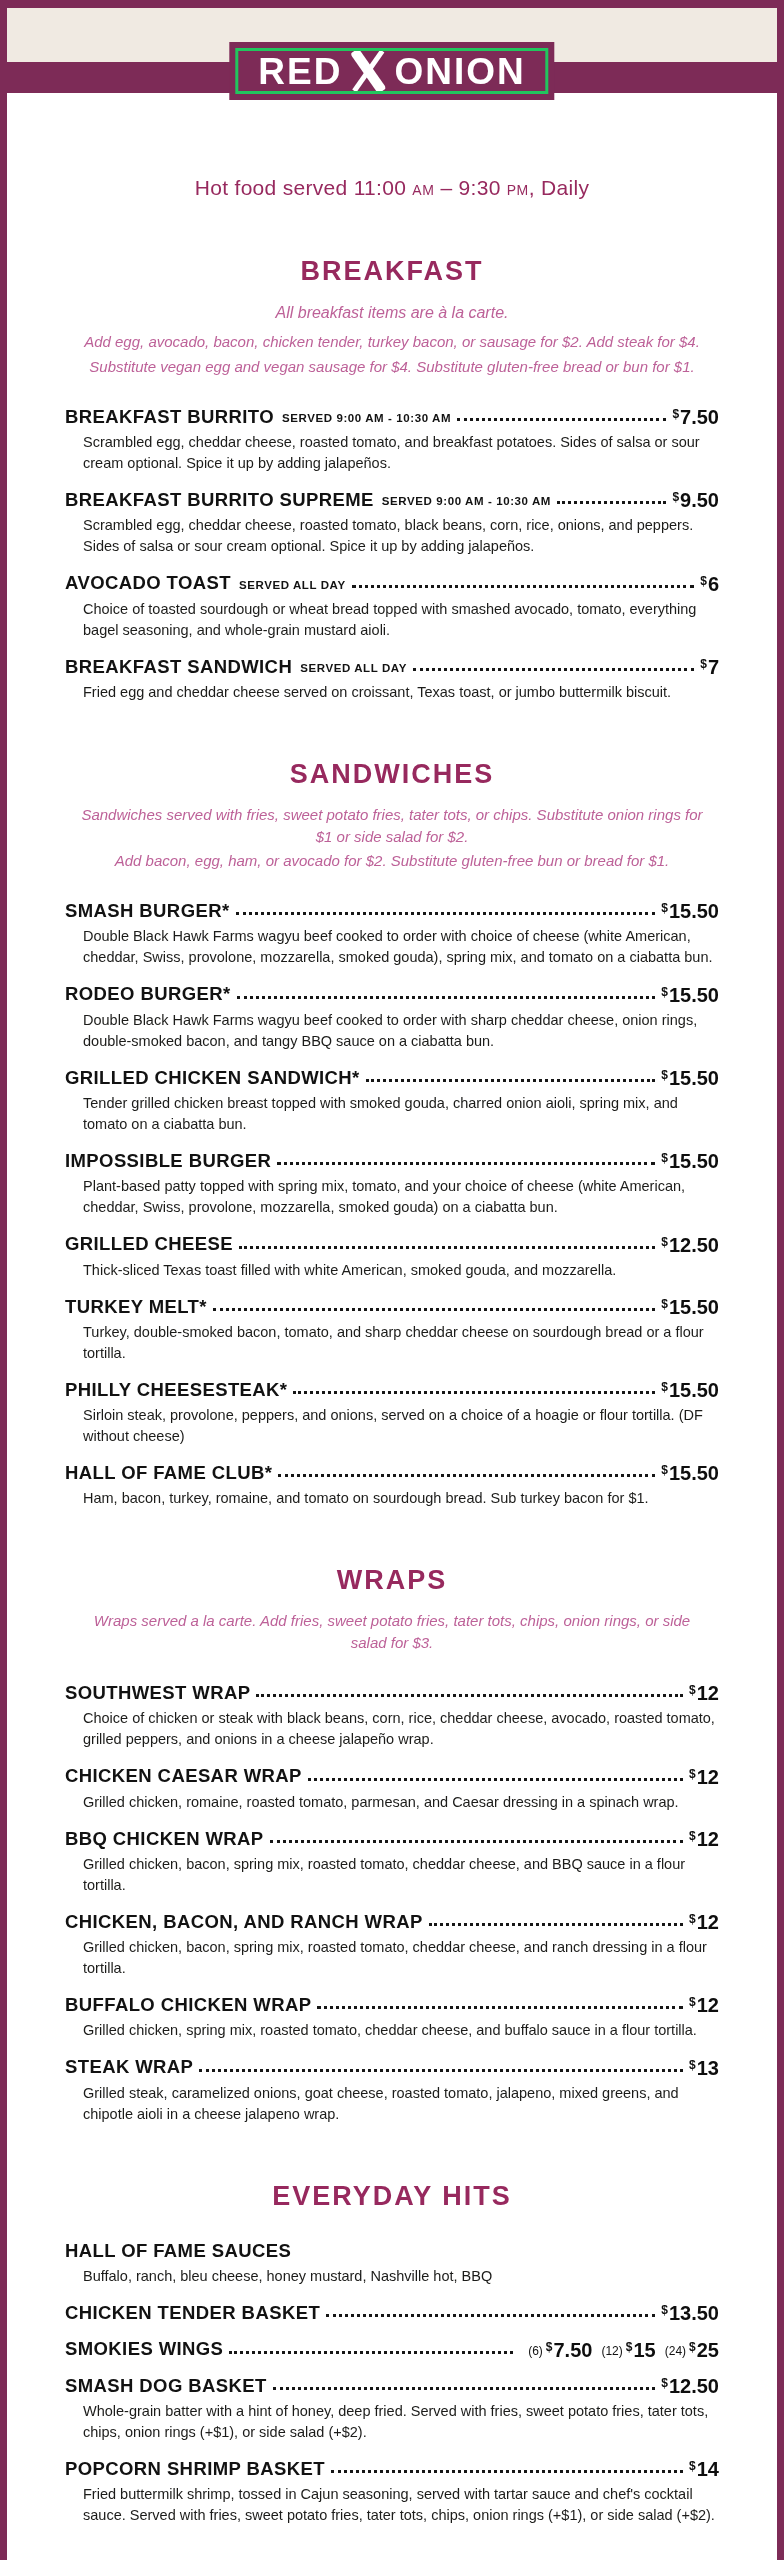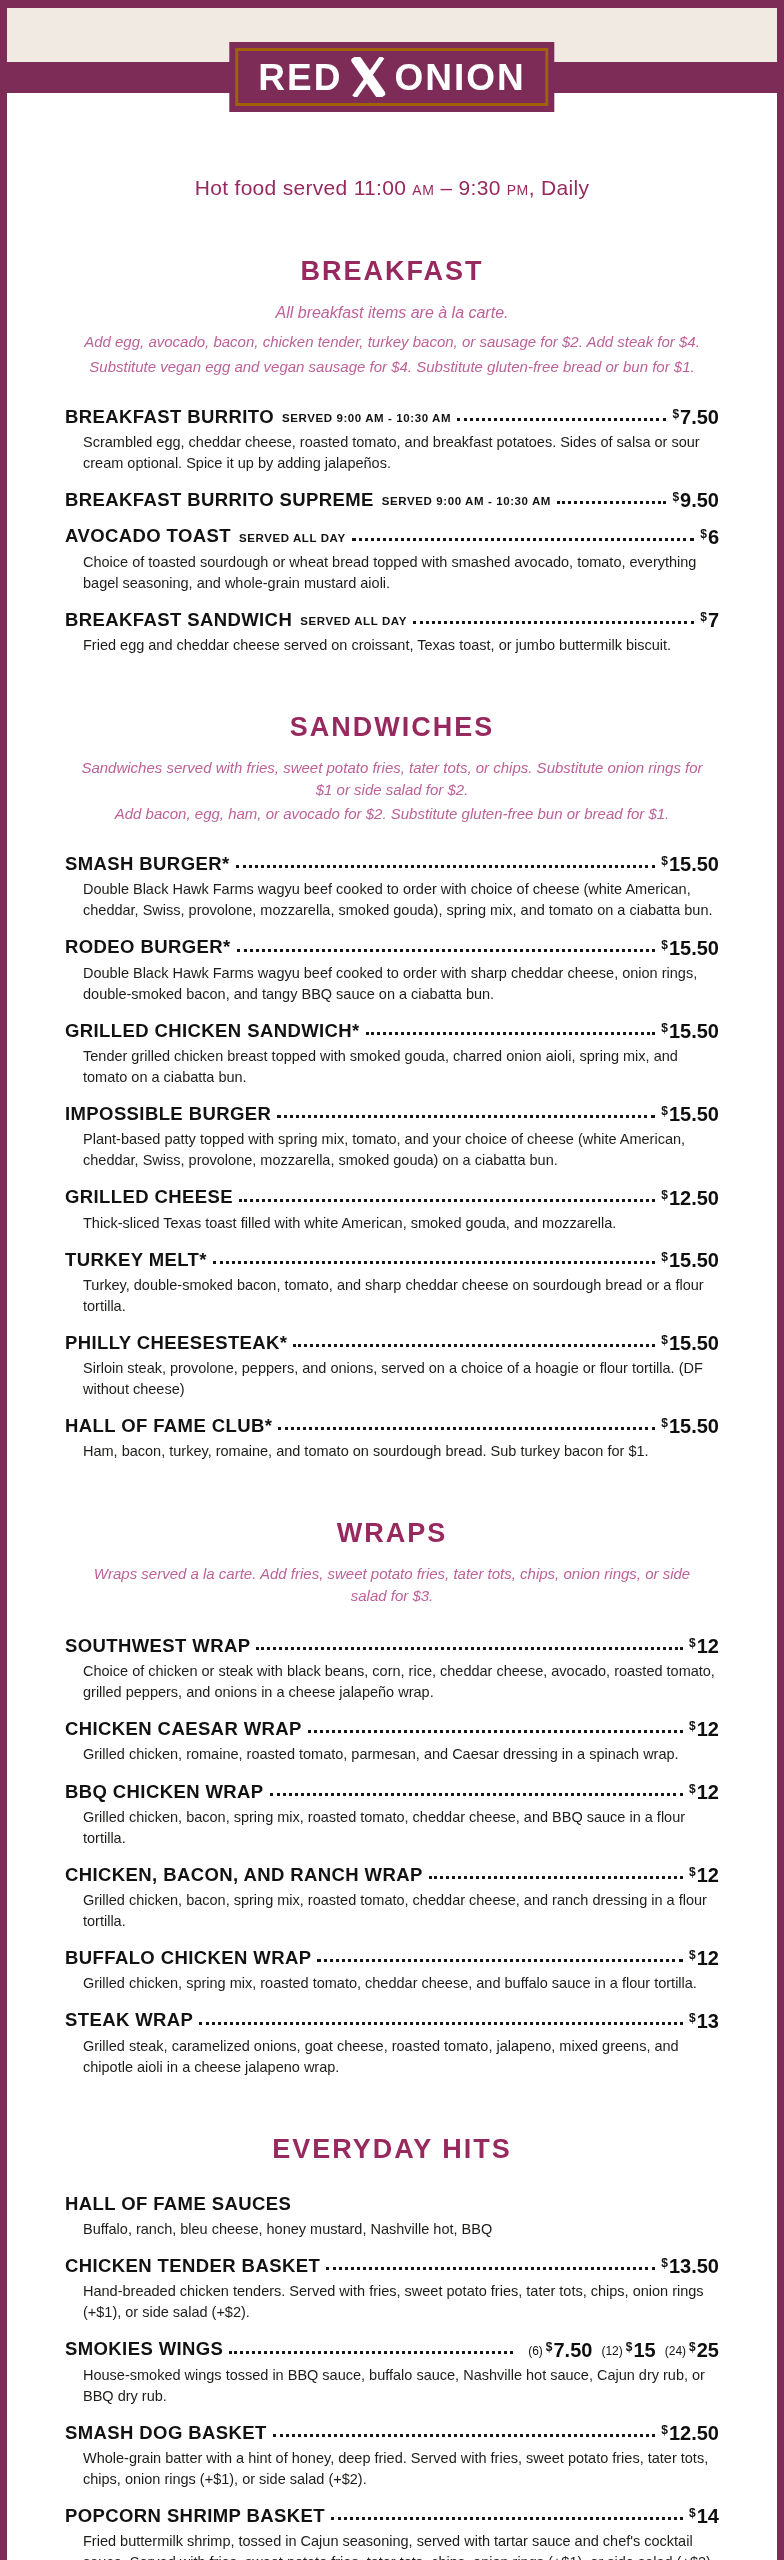--- a/index.html
+++ b/index.html
@@ -12,22 +12,22 @@
   *{box-sizing:border-box;}
   body{margin:0;background:#fff;font-family:"Liberation Sans","DejaVu Sans",sans-serif;}
   .page{width:784px;min-height:2560px;background:var(--maroon);padding:8px 7px 20px;}
   .content{background:#fff;min-height:2532px;padding-bottom:40px;}
 
   
   .header{position:relative;height:122px;}
   .cream-band{position:absolute;left:0;right:0;top:0;height:54px;background:var(--cream);}
   .stripe{position:absolute;left:0;right:0;top:54px;height:31px;background:var(--maroon);}
   .logo{position:absolute;left:50%;top:40px;transform:translateX(-50%);
-        background:var(--maroon);border:3px solid #a16207;box-shadow:0 0 0 6px var(--maroon);
-        display:flex;align-items:center;gap:9px;padding:6px 20px;cursor:pointer;}
+        background:var(--maroon);border:3px solid #22c55e;box-shadow:0 0 0 6px var(--maroon);
+        display:flex;align-items:center;gap:9px;padding:0 20px;cursor:pointer;}
   .logo .ltxt{color:#fff;font-weight:bold;font-size:37px;letter-spacing:2px;line-height:1;}
   .logo-x{display:flex;align-items:center;}
 
   .tagline{text-align:center;margin:46px 0 0;color:var(--berry);font-size:21px;letter-spacing:0.3px;}
   .tagline .sc{font-size:14px;letter-spacing:0.5px;}
 
   
   .menu{padding:0 58px;}
   .section{margin-top:56px;}
   .section-title{text-align:center;color:var(--berry);font-size:27px;font-weight:bold;
@@ -85,20 +85,21 @@
               </div>
               <p class="desc">Scrambled egg, cheddar cheese, roasted tomato, and breakfast potatoes. Sides of salsa or sour cream optional. Spice it up by adding jalapeños.</p>
             </div>
             <div class="item">
               <div class="iline">
                 <span class="iname">BREAKFAST BURRITO SUPREME</span>
                 <span class="iserved">SERVED 9:00 AM - 10:30 AM</span>
                 <span class="leader"></span>
                 <span class="price"><span class="cur">$</span><span>9.50</span></span>
               </div>
+              <p class="desc">Scrambled egg, cheddar cheese, roasted tomato, black beans, corn, rice, onions, and peppers. Sides of salsa or sour cream optional. Spice it up by adding jalapeños.</p>
             </div>
             <div class="item">
               <div class="iline">
                 <span class="iname">AVOCADO TOAST</span>
                 <span class="iserved">SERVED ALL DAY</span>
                 <span class="leader"></span>
                 <span class="price"><span class="cur">$</span><span>6</span></span>
               </div>
               <p class="desc">Choice of toasted sourdough or wheat bread topped with smashed avocado, tomato, everything bagel seasoning, and whole-grain mustard aioli.</p>
             </div>
@@ -246,34 +247,32 @@
                 <span class="iname">HALL OF FAME SAUCES</span>
               </div>
               <p class="desc">Buffalo, ranch, bleu cheese, honey mustard, Nashville hot, BBQ</p>
             </div>
             <div class="item">
               <div class="iline">
                 <span class="iname">CHICKEN TENDER BASKET</span>
                 <span class="leader"></span>
                 <span class="price"><span class="cur">$</span><span>13.50</span></span>
               </div>
-              <p class="desc">Hand-breaded chicken tenders. Served with fries, sweet potato fries, tater tots, chips, onion rings (+$1), or side salad (+$2).</p>
             </div>
             <div class="item">
               <div class="iline">
                 <span class="iname">SMOKIES WINGS</span>
                 <span class="leader"></span>
                 <span class="qty">(6)</span>
                 <span class="price"><span class="cur">$</span><span>7.50</span></span>
                 <span class="qty">(12)</span>
                 <span class="price"><span class="cur">$</span><span>15</span></span>
                 <span class="qty">(24)</span>
                 <span class="price"><span class="cur">$</span><span>25</span></span>
               </div>
-              <p class="desc">House-smoked wings tossed in BBQ sauce, buffalo sauce, Nashville hot sauce, Cajun dry rub, or BBQ dry rub.</p>
             </div>
             <div class="item">
               <div class="iline">
                 <span class="iname">SMASH DOG BASKET</span>
                 <span class="leader"></span>
                 <span class="price"><span class="cur">$</span><span>12.50</span></span>
               </div>
               <p class="desc">Whole-grain batter with a hint of honey, deep fried. Served with fries, sweet potato fries, tater tots, chips, onion rings (+$1), or side salad (+$2).</p>
             </div>
             <div class="item">

